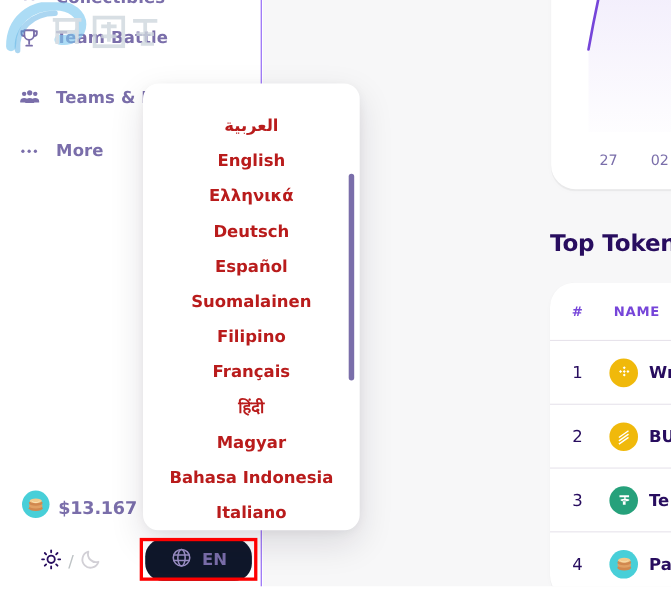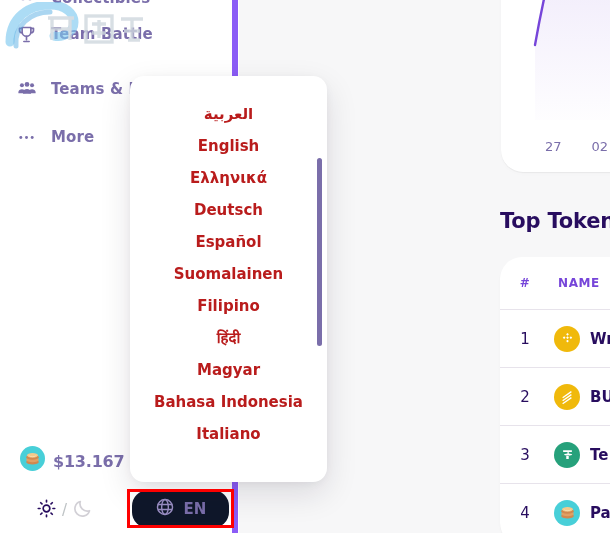--- a/index.html
+++ b/index.html
@@ -20,21 +20,21 @@
     background: #ffffff;
   }
 
   
   .sidebar {
     position: absolute;
     left: 0; top: 0;
     width: 238px;
     height: 533px;
     background: #ffffff;
-    border-right: 6px solid #8b5cf6;
+    border-right: 1px solid #8b5cf6;
     box-sizing: border-box;
     overflow: hidden;
   }
   .nav {
     position: absolute;
     left: 0; top: 0;
     width: 238px;
   }
   .nav-item {
     position: relative;
@@ -502,20 +502,21 @@
 
   <div class="lang-menu">
     <div class="lang-list">
       <div class="lang-item">العربية</div>
       <div class="lang-item">English</div>
       <div class="lang-item">Ελληνικά</div>
       <div class="lang-item">Deutsch</div>
       <div class="lang-item">Español</div>
       <div class="lang-item">Suomalainen</div>
       <div class="lang-item">Filipino</div>
+      <div class="lang-item">Français</div>
       <div class="lang-item">हिंदी</div>
       <div class="lang-item">Magyar</div>
       <div class="lang-item">Bahasa Indonesia</div>
       <div class="lang-item">Italiano</div>
     </div>
     <div class="lang-scrollbar-track"></div>
     <div class="lang-scrollbar-thumb"></div>
   </div>
 
   <div class="redbox"></div>

